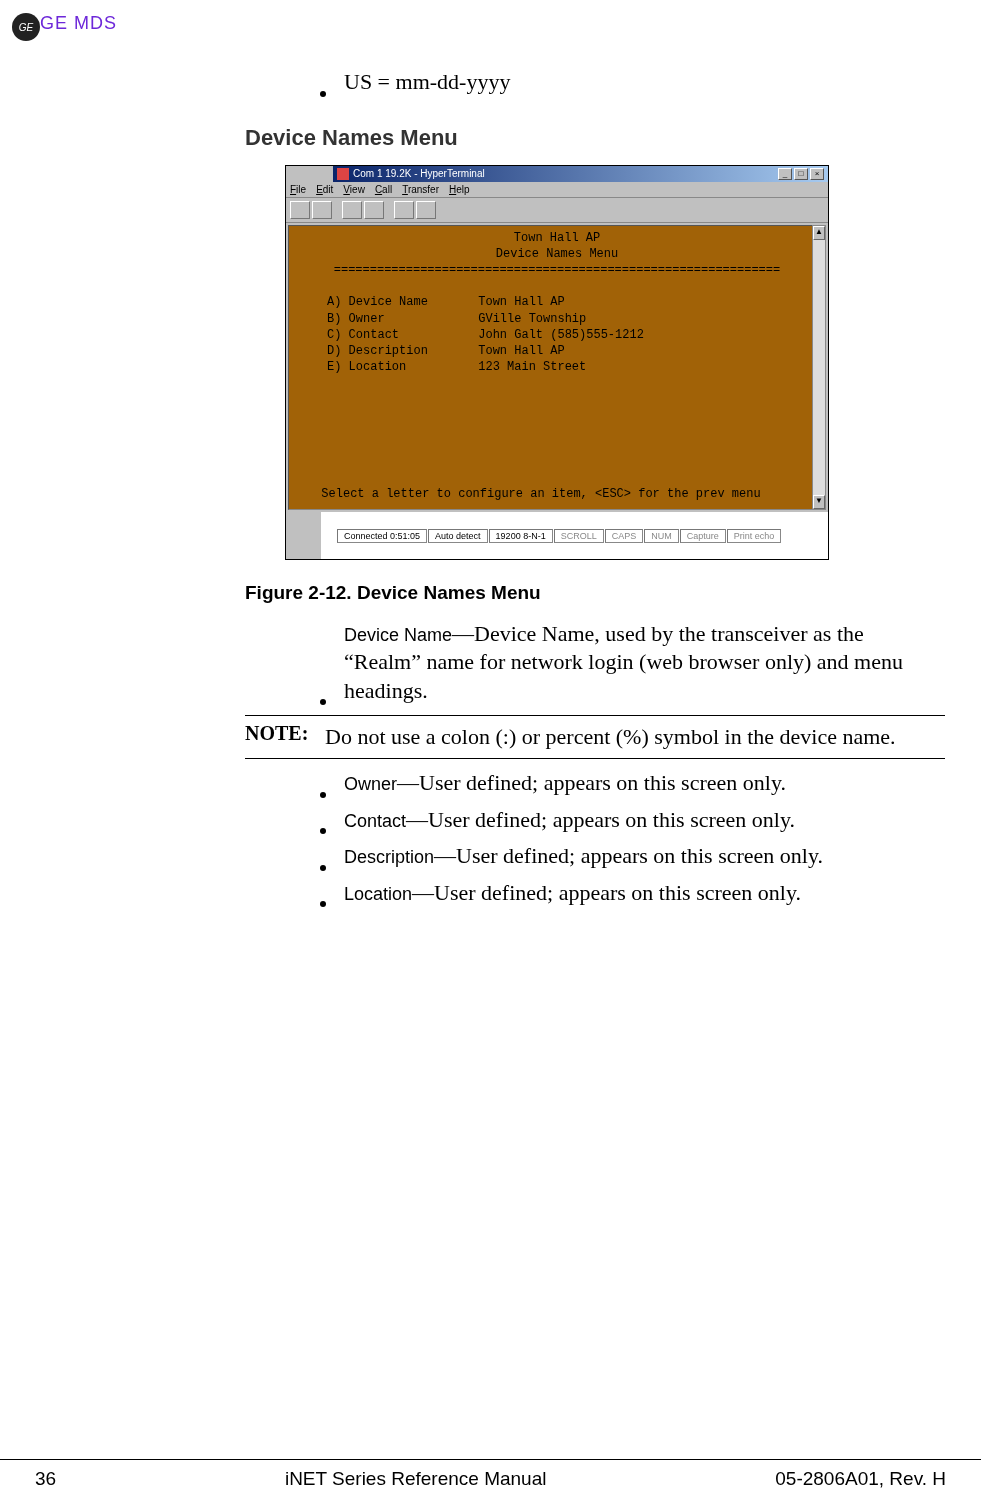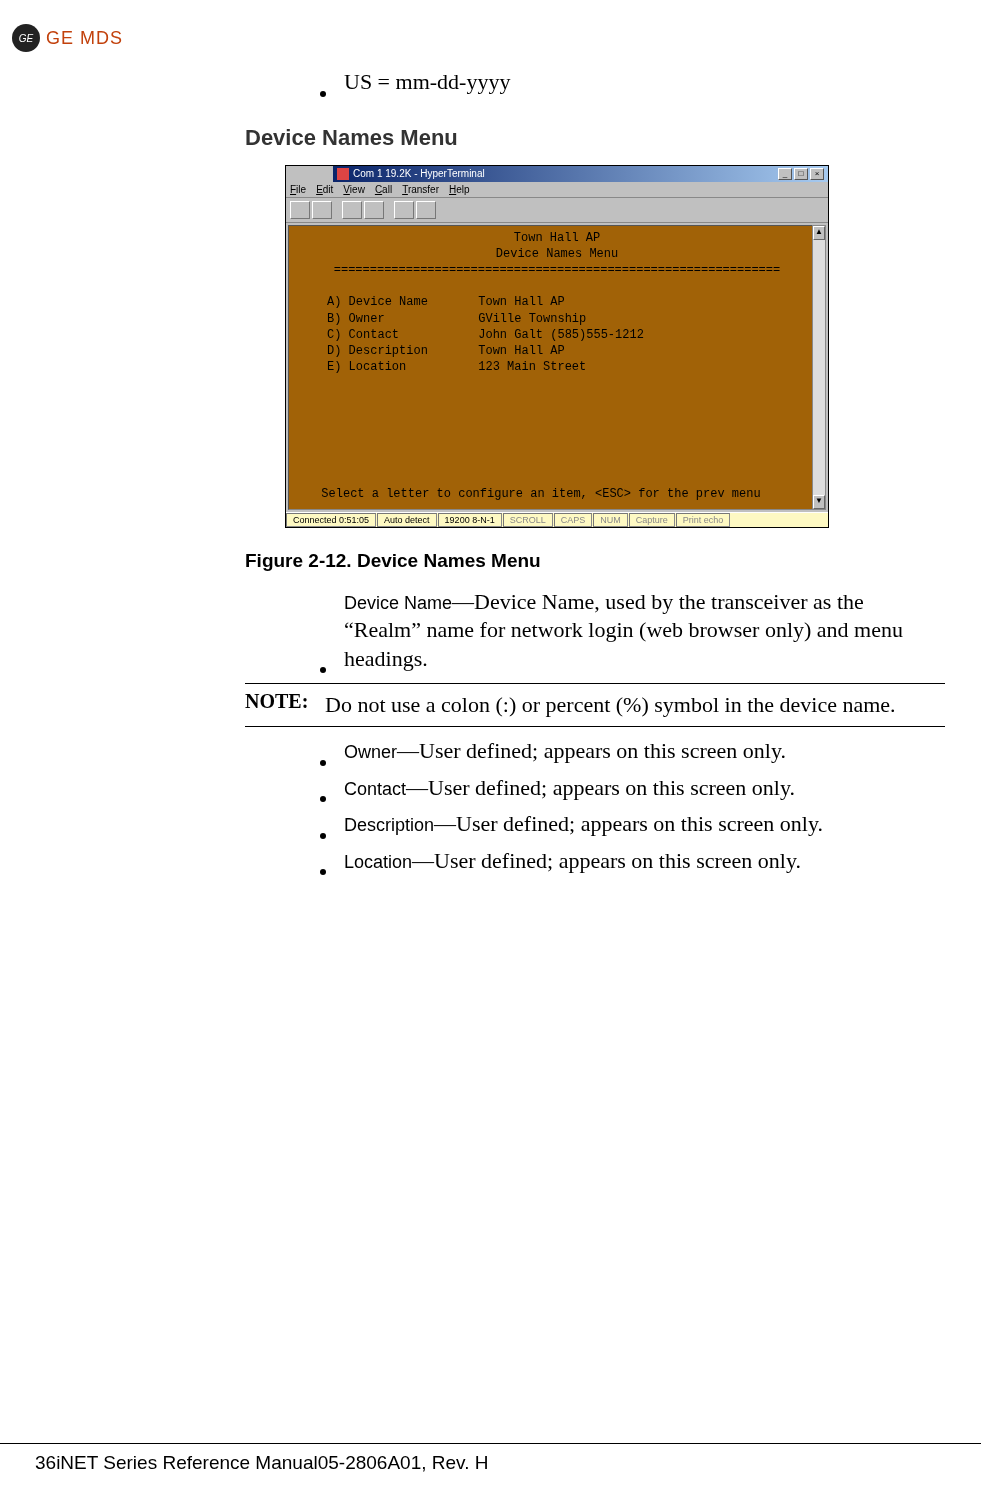--- a/index.html
+++ b/index.html
@@ -6,45 +6,43 @@
     body {
       width: 981px;
       height: 1504px;
       background: #fff;
       font-family: "Times New Roman", serif;
       position: relative;
       color: #000;
     }
     .header-logo {
       position: absolute;
-      top: 24px;
+      top: 13px;
       left: 12px;
       display: flex;
-      align-items: center;
-      gap: 6px;
     }
     .ge-circle {
       width: 28px;
       height: 28px;
       border-radius: 50%;
       background: #222;
       color: #fff;
       display: flex;
       align-items: center;
       justify-content: center;
       font-size: 10px;
       font-style: italic;
       font-family: Arial, sans-serif;
     }
     .mds-text {
       font-family: Arial, sans-serif;
       font-size: 18px;
       font-weight: 300;
       letter-spacing: 1px;
-      color: #c2410c;
+      color: #6d28d9;
     }
     .content {
       position: absolute;
       top: 68px;
       left: 245px;
       width: 700px;
     }
     .bullet-line {
       display: flex;
       align-items: flex-end;
@@ -173,25 +171,26 @@
       border-right-color:#666; border-bottom-color:#666;
       font-size: 8px; text-align: center;
     }
     .scroll-thumb-bot {
       position: absolute; bottom: 0; left: 0; right: 0; height: 14px;
       background: #c0c0c0; border: 1px solid #fff;
       border-right-color:#666; border-bottom-color:#666;
       font-size: 8px; text-align: center;
     }
     .status-bar {
-      background: #fef9c3;
-      display: flex;
-      padding: 0;
+      background: #ffffff;
+      display: flex;
+      padding: 16px;
       font-size: 9px;
       border-top: 1px solid #fff;
+      margin-left: 35px;
     }
     .status-cell {
       border: 1px solid #888;
       border-top-color: #777;
       border-left-color: #777;
       padding: 1px 6px;
       margin-right: 1px;
       color: #000;
     }
     .status-cell.dim { color: #888; }
@@ -217,26 +216,27 @@
       width: 80px;
       flex-shrink: 0;
     }
     .note-text {
       font-size: 22px;
       line-height: 1.35;
       text-align: justify;
     }
     .footer {
       position: absolute;
-      bottom: 30px;
+      bottom: 14px;
       left: 0;
       right: 0;
       border-top: 1px solid #000;
       padding-top: 8px;
       display: flex;
+      justify-content: space-between;
       font-family: Arial, sans-serif;
       font-size: 19px;
       padding-left: 35px;
       padding-right: 35px;
     }
   </style>
 </head>
 <body>
 
 <div class="header-logo">

